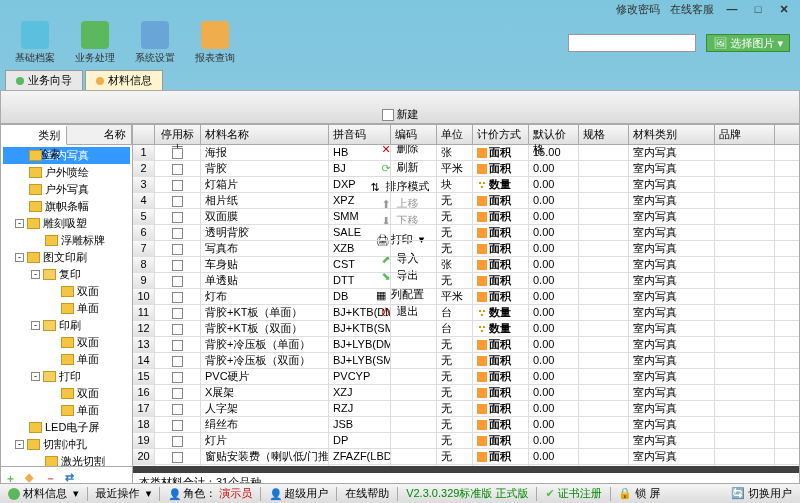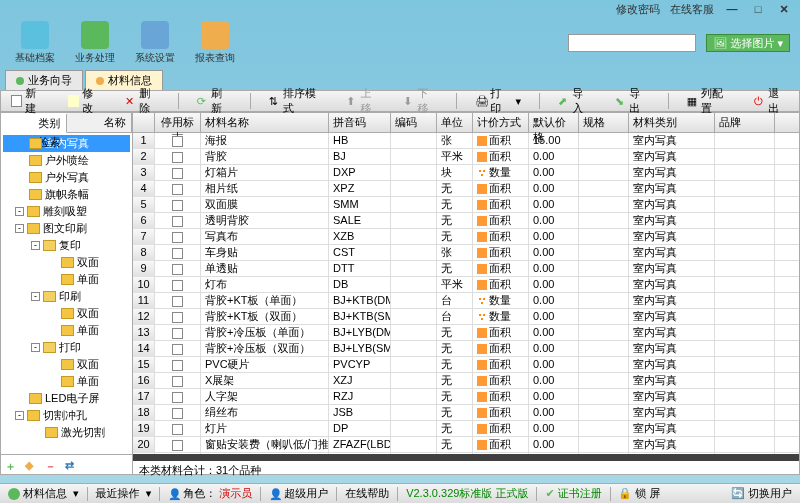--- a/index.html
+++ b/index.html
@@ -15,21 +15,21 @@
 .ribbon-label { font-size: 10px; margin-top: 2px; color: #333; }
 .ribbon-sep { flex: 1; }
 .search-box { width: 128px; height: 18px; background: #fff; border: 1px solid #999; }
 .pic-btn { height: 18px; background: #5cb85c; color: #fff; padding: 0 6px; display: flex; align-items: center; border: 1px solid #3a8a3a; }
 
 .tabs { height: 22px; display: flex; align-items: flex-end; padding-left: 5px; background: transparent; }
 .tab { height: 20px; padding: 2px 10px; background: #e8e8e8; border: 1px solid #999; border-bottom: none; margin-right: 2px; display: flex; align-items: center; gap: 4px; }
 .tab.active { background: #fff4d0; }
 .tab-dot { width: 8px; height: 8px; border-radius: 50%; }
 
-.toolbar { height: 22px; background: linear-gradient(180deg, #f5f5f5, #dcdcdc); border: 1px solid #aaa; display: flex; align-items: center; padding: 0 4px; gap: 10px; }
+.toolbar { height: 22px; background: linear-gradient(180deg, #f5f5f5, #dcdcdc); border: 1px solid #aaa; display: flex; align-items: center; padding: 16px 4px; gap: 2px; flex-direction: column; }
 .tb-btn { padding: 0 6px; height: 18px; display: flex; align-items: center; gap: 3px; cursor: pointer; }
 .tb-btn.disabled { color: #999; }
 .tb-sep { width: 1px; height: 16px; background: #aaa; margin: 0 2px; }
 .tb-icon { width: 12px; height: 12px; display: inline-block; }
 
 .main { height: 363px; display: flex; background: #fff; border: 1px solid #aaa; }
 .sidebar { width: 132px; border-right: 1px solid #aaa; display: flex; flex-direction: column; }
 .side-tabs { height: 20px; display: flex; border-bottom: 1px solid #aaa; }
 .side-tab { flex: 1; text-align: center; line-height: 19px; background: #f0f0f0; border-right: 1px solid #aaa; cursor: pointer; padding-left: 32px; }
 .side-tab.active { background: #fff; border-bottom: 1px solid #fff; position: relative; top: 1px; }
@@ -57,21 +57,21 @@
 .dots { display: inline-block; width: 10px; height: 10px; background: radial-gradient(circle at 3px 3px, #f80 1.5px, transparent 1.5px), radial-gradient(circle at 7px 3px, #f80 1.5px, transparent 1.5px), radial-gradient(circle at 5px 7px, #f80 1.5px, transparent 1.5px); vertical-align: middle; margin-right: 2px; }
 .checkbox { width: 11px; height: 11px; border: 1px solid #888; background: #fff; display: inline-block; vertical-align: middle; }
 .grid-footer { height: 20px; border-top: 7px solid #404040; padding: 2px 6px; }
 
 .c-num { width: 22px; }
 .c-chk { width: 22px; text-align: center; }
 .c-name { width: 128px; }
 .c-py { width: 62px; }
 .c-code { width: 46px; }
 .c-unit { width: 36px; }
-.c-calc { width: 56px; }
+.c-calc { width: 56px; font-weight: bold; }
 .c-price { width: 50px; }
 .c-spec { width: 50px; }
 .c-cat { width: 86px; }
 .c-brand { width: 60px; }
 
 .statusbar { height: 20px; background: linear-gradient(180deg, #f5f5f5, #dcdcdc); border-top: 1px solid #aaa; display: flex; align-items: center; padding: 0 4px; gap: 4px; position: absolute; bottom: 0; width: 100%; }
 .sb-item { display: flex; align-items: center; gap: 3px; padding: 0 4px; }
 .sb-sep { width: 1px; height: 14px; background: #aaa; }
 .sb-icon { width: 12px; height: 12px; }
 </style>
@@ -196,20 +196,25 @@
         </div>
         <div class="tree-item l1">
           <span style="width:11px"></span>
           <span class="folder"></span>
           <span>旗帜条幅</span>
         </div>
         <div class="tree-item l1">
           <span class="exp">-</span>
           <span class="folder"></span>
           <span>雕刻吸塑</span>
+        </div>
+        <div class="tree-item l2">
+          <span style="width:11px"></span>
+          <span class="folder"></span>
+          <span>浮雕标牌</span>
         </div>
         <div class="tree-item l1">
           <span class="exp">-</span>
           <span class="folder"></span>
           <span>图文印刷</span>
         </div>
         <div class="tree-item l2">
           <span class="exp">-</span>
           <span class="folder open"></span>
           <span>复印</span>

